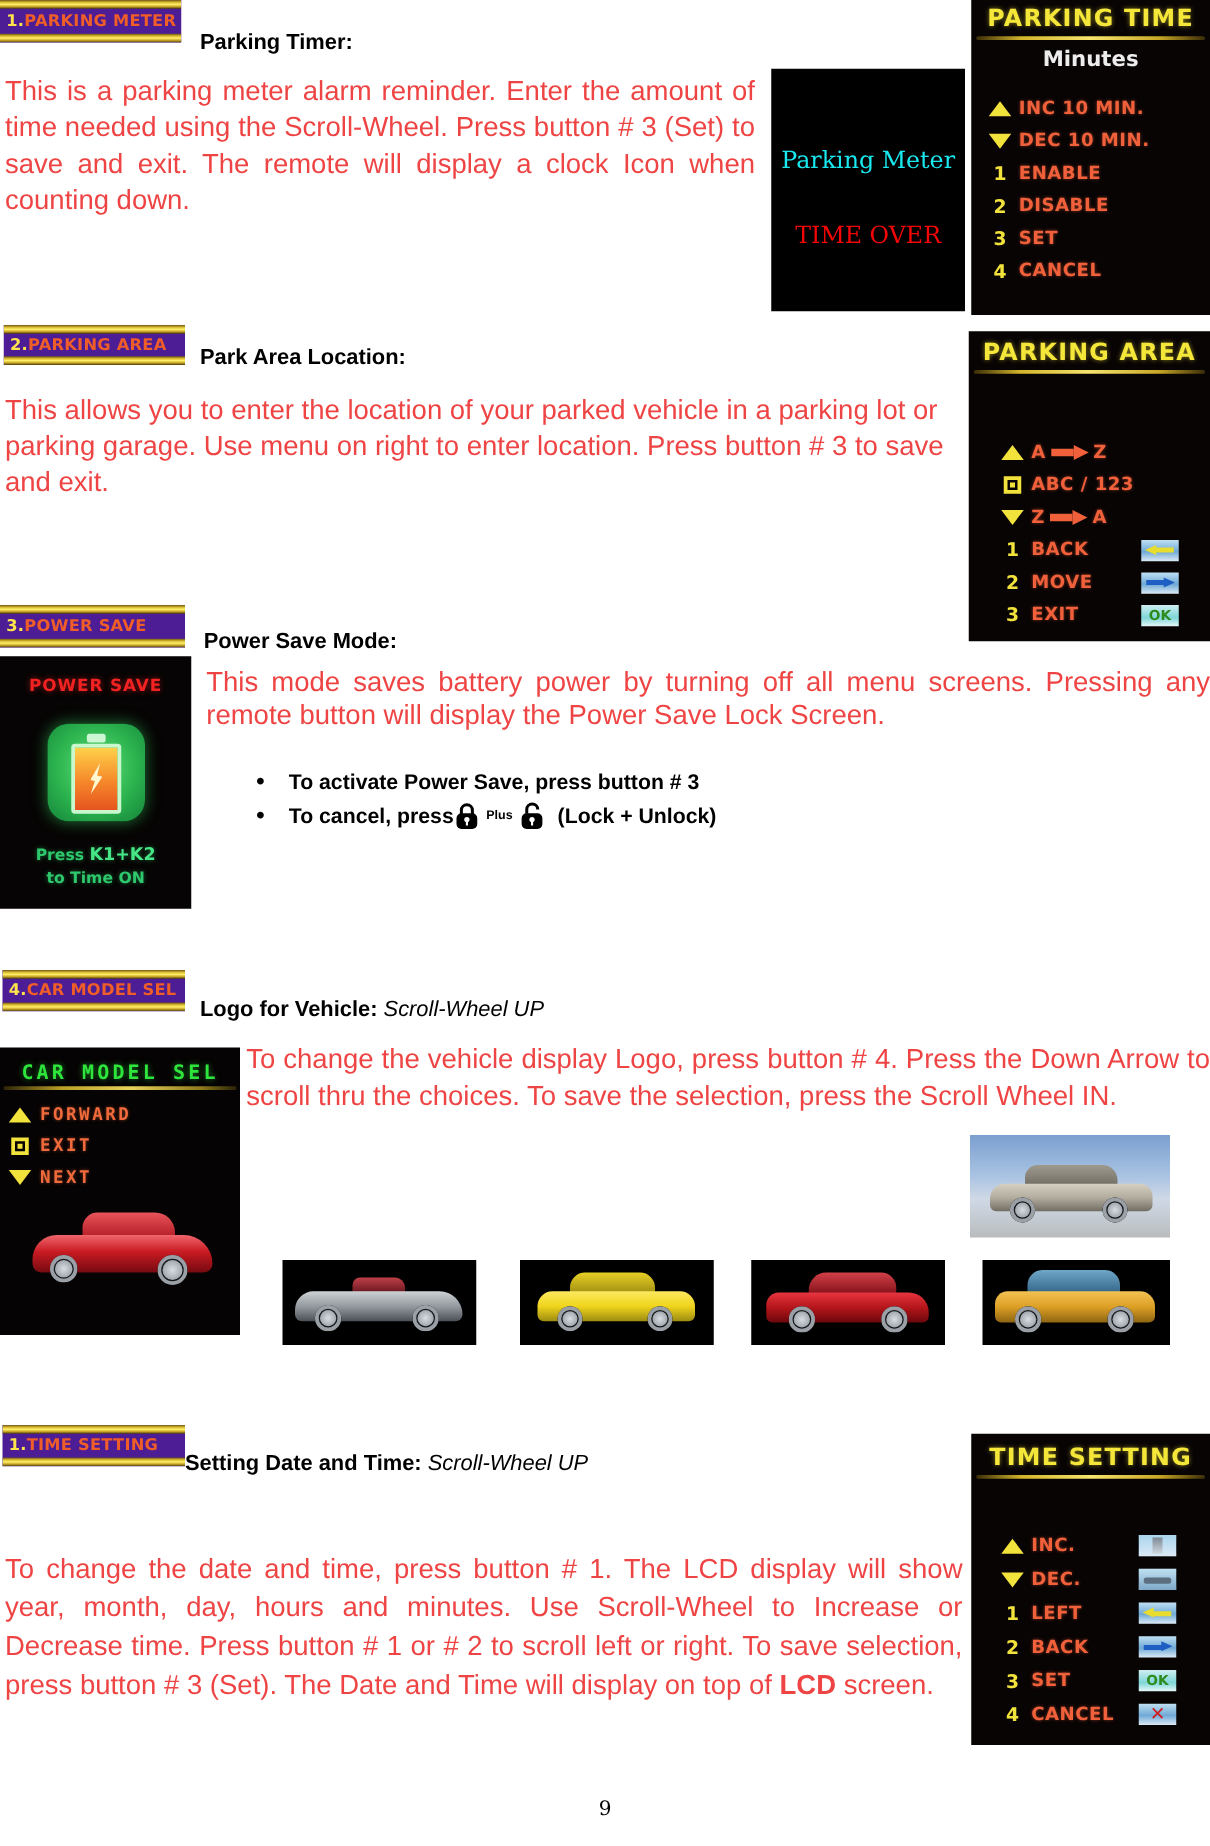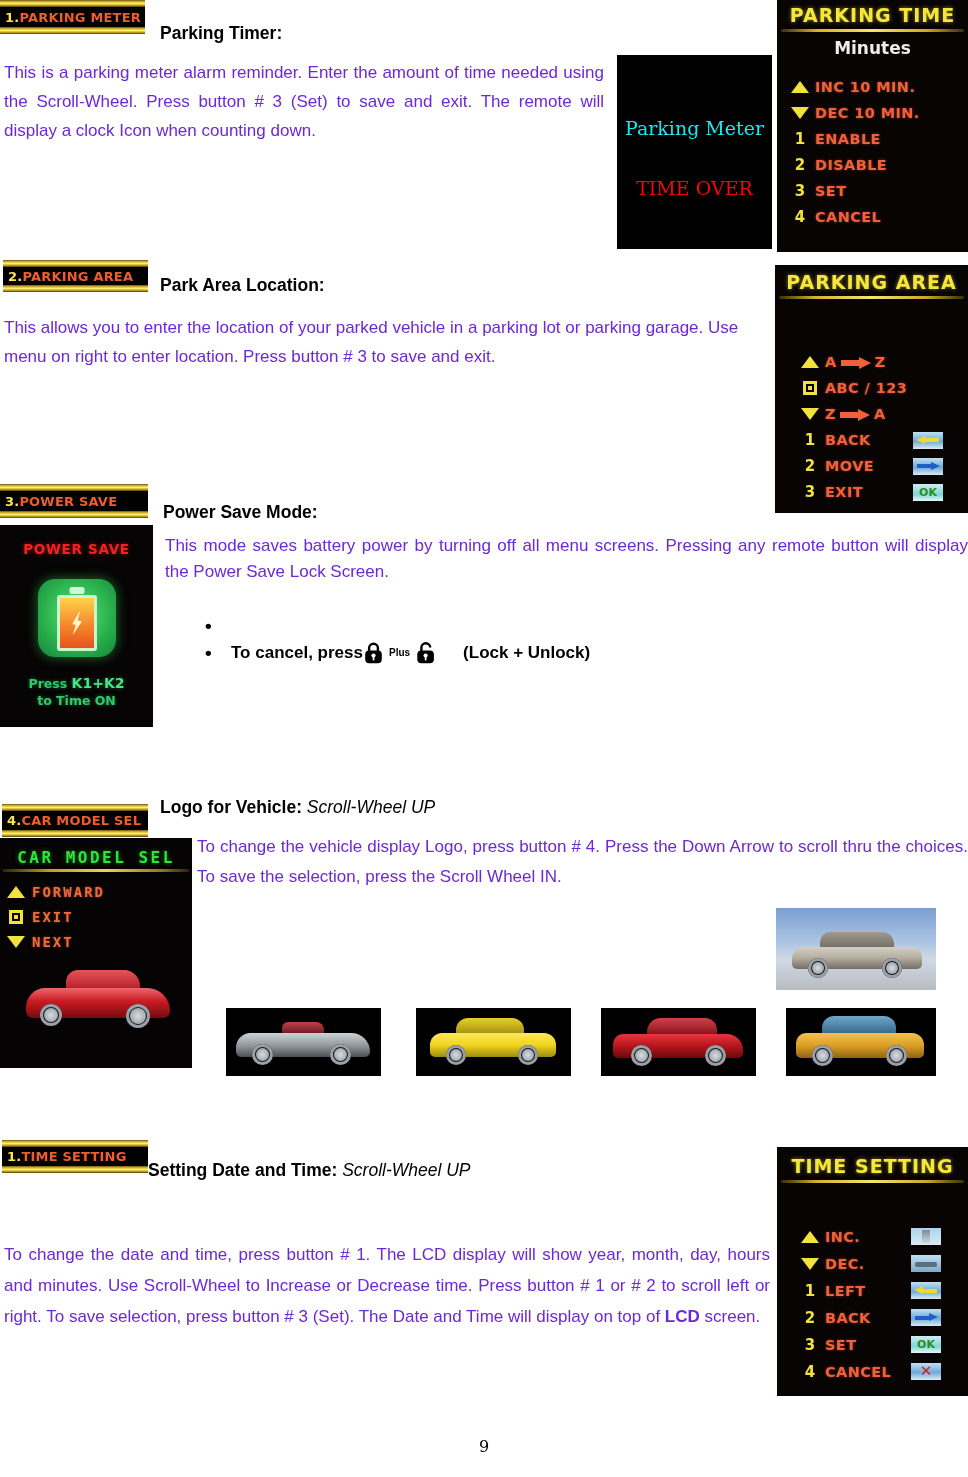--- a/index.html
+++ b/index.html
@@ -12,21 +12,21 @@
     height: 1477px;
     position: relative;
     font-family: "Liberation Sans", sans-serif;
     color: #000;
     overflow: hidden;
   }
 
   
   .banner {
     position: absolute;
-    background: #000000;
+    background: #4c1d95;
     overflow: hidden;
     box-sizing: border-box;
     display: flex;
     align-items: center;
     padding-left: 5px;
   }
   .banner .band-top,
   .banner .band-bot {
     position: absolute;
     left: 0; right: 0;
@@ -58,24 +58,24 @@
   }
   .heading .ital {
     font-weight: normal;
     font-style: italic;
   }
 
   
   .para {
     position: absolute;
     font-family: "Liberation Sans", sans-serif;
-    font-size: 17px;
+    font-size: 22px;
     line-height: 29px;
     text-align: justify;
-    color: #6d28d9;
+    color: #ef4444;
   }
   .para.nojust { text-align: left; }
   .para b { font-weight: bold; }
 
   
   .bullets {
     position: absolute;
     font-family: "Liberation Sans", sans-serif;
     font-weight: bold;
     font-size: 17px;
@@ -447,44 +447,45 @@
     </div>
     <div>to Time ON</div>
   </div>
 </div>
 
 <div class="para" style="left:165px; top:533px; width:803px; line-height:26px;">This mode saves battery power by turning off all menu screens. Pressing any remote button will display the Power Save Lock Screen.</div>
 
 <div class="bullets" style="left:205px; top:612px;">
   <div class="row">
     <span class="bdot">•</span>
+    <span>To activate Power Save, press button # 3</span>
   </div>
   <div class="row">
     <span class="bdot">•</span>
     <span>To cancel, press</span>
 
     <svg class="lockico" width="19" height="23" viewBox="0 0 19 23">
       <path d="M5.1 10.2 V7.1 a4.4 4.4 0 0 1 8.8 0 V10.2" fill="none" stroke="#000" stroke-width="2.4"></path>
       <rect x="1.2" y="9.6" width="16.6" height="12.6" rx="4" fill="#000"></rect>
       <circle cx="9.5" cy="14.6" r="2.1" fill="#fff"></circle>
       <rect x="8.7" y="15.4" width="1.7" height="4.0" fill="#fff"></rect>
     </svg>
     <span class="plusword">Plus</span>
 
     <svg class="lockico" width="21" height="23" viewBox="0 0 21 23">
       <path d="M5.4 9.9 V6.6 a4.4 4.4 0 0 1 8.8 0" fill="none" stroke="#000" stroke-width="2.4"></path>
       <rect x="1.3" y="9.6" width="16.6" height="12.6" rx="4" fill="#000"></rect>
       <circle cx="9.6" cy="14.6" r="2.1" fill="#fff"></circle>
       <rect x="8.8" y="15.4" width="1.7" height="4.0" fill="#fff"></rect>
     </svg>
-    <span style="margin-left:25px;">(Lock + Unlock)</span>
-  </div>
-</div>
-
-<div class="banner" style="left:2px; top:776px; width:146px; height:33px;margin-top:28px;">
+    <span style="margin-left:8px;">(Lock + Unlock)</span>
+  </div>
+</div>
+
+<div class="banner" style="left:2px; top:776px; width:146px; height:33px;">
   <div class="band-top"></div>
   <div class="band-bot"></div>
   <div class="btxt">
     <span class="num">4.</span><span class="nm">CAR MODEL SEL</span>
   </div>
 </div>
 
 <div class="heading" style="left:160px; top:797px;">
   <span>Logo for Vehicle:</span>
   <span class="ital">Scroll-Wheel UP</span>

